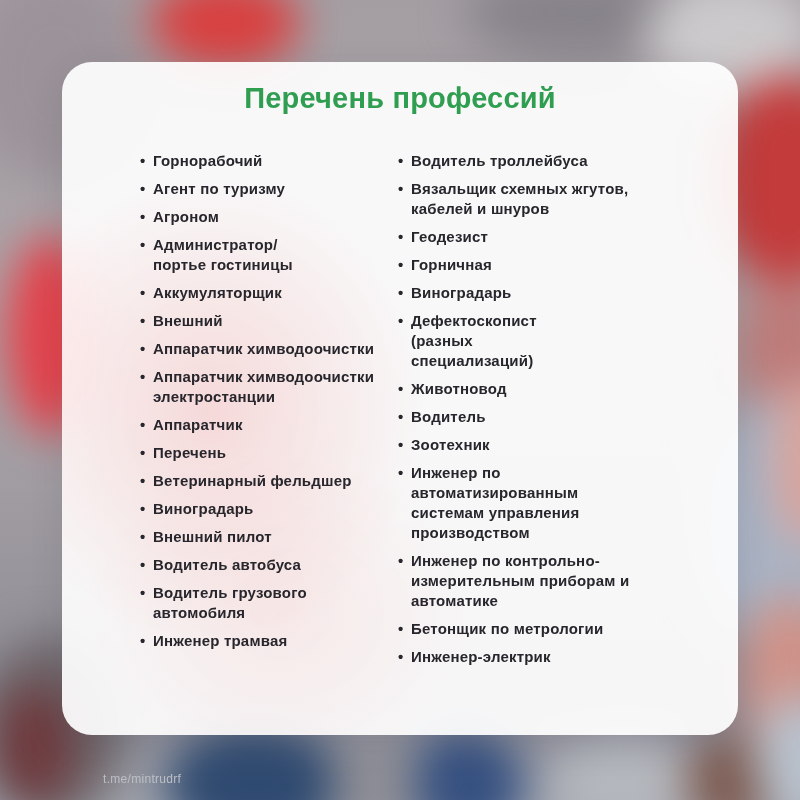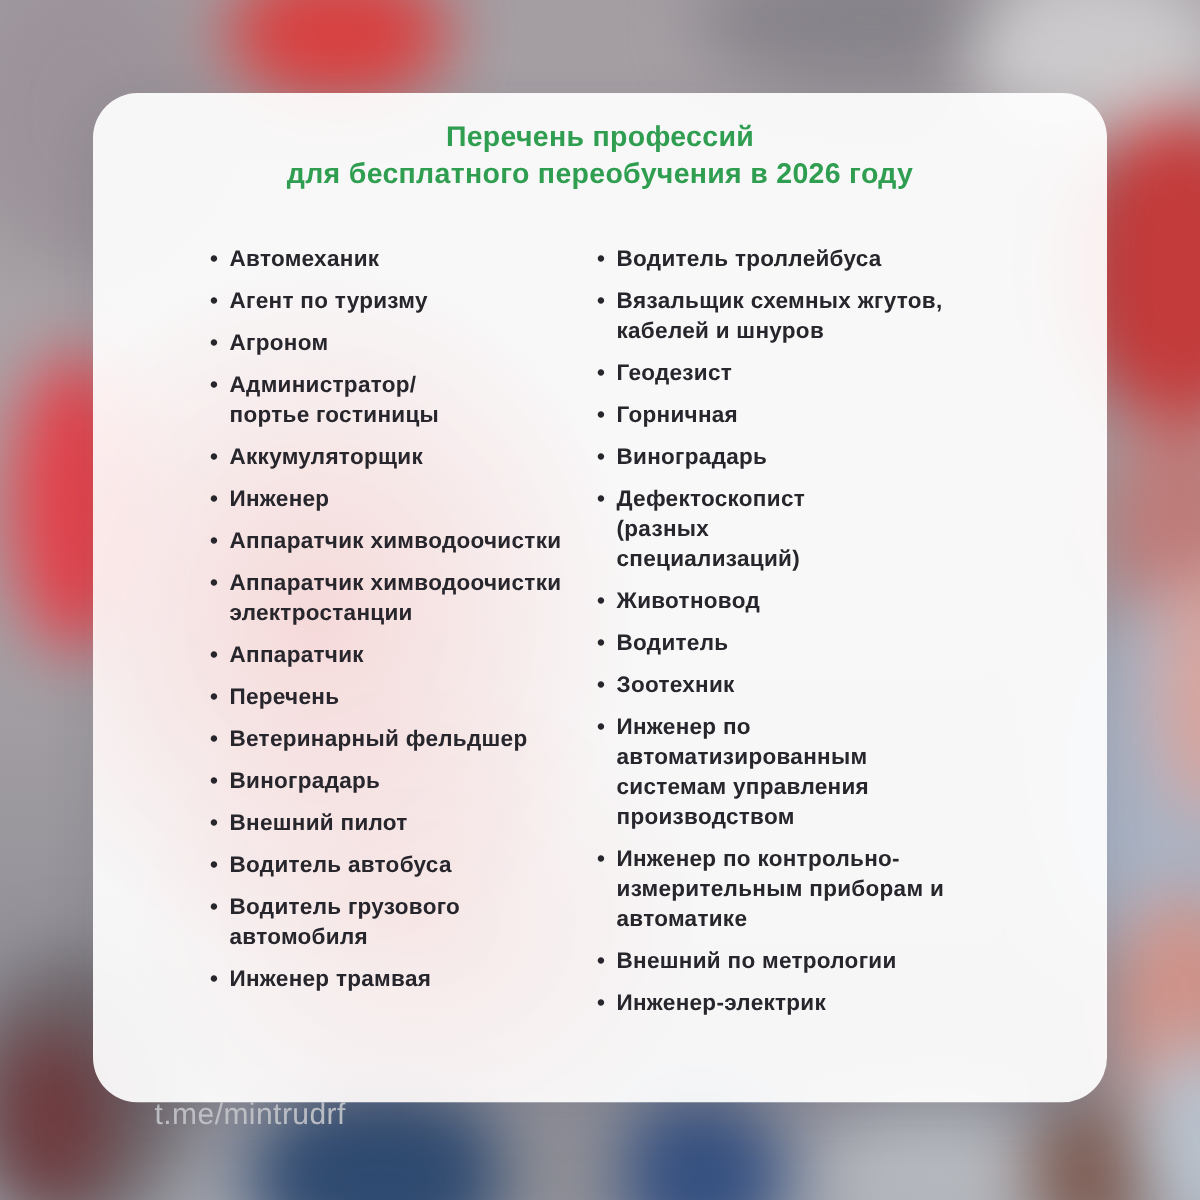--- a/index.html
+++ b/index.html
@@ -44,21 +44,21 @@
       radial-gradient(300px 330px at 22% 52%, rgba(243,192,192,0.55), rgba(255,255,255,0) 72%),
       radial-gradient(260px 220px at 32% 82%, rgba(246,208,206,0.38), rgba(255,255,255,0) 75%),
       rgba(255,255,255,0.92);
     box-shadow:0 10px 35px rgba(40,40,60,0.12);
   }
   .title{
     margin-top:17px;
     text-align:center;
     color:var(--green);
     font-weight:bold;
-    font-size:19px;
+    font-size:29px;
     line-height:1.32;
     letter-spacing:0.2px;
   }
   .lists{
     display:flex;
     padding:34px 30px 0 78px;
   }
   .col{display:block;}
   .col-left{width:258px;flex:none;}
   .col-right{flex:1;}
@@ -68,22 +68,22 @@
     font-weight:bold;
     color:var(--text);
     line-height:20px;
     margin-bottom:8px;
     letter-spacing:0.2px;
   }
   .bullet{width:13px;flex:none;}
   .item-text{flex:1;}
   
   .watermark{
-    position:absolute;left:103px;top:732px;
-    font-size:20px;color:var(--wm);
+    position:absolute;left:103px;top:772px;
+    font-size:12px;color:var(--wm);
     letter-spacing:0.3px;opacity:0.92;
   }
 </style>
 </head>
 <body>
 
 <div class="bg">
   <div class="blobs">
     <div class="blob b-mauve-tl"></div>
     <div class="blob b-red-top"></div>
@@ -102,47 +102,46 @@
     <div class="blob b-gray-b"></div>
     <div class="blob b-lightgray-br"></div>
     <div class="blob b-brown-br"></div>
     <div class="blob b-bluegray-fr"></div>
   </div>
 </div>
 
 <div class="card">
   <div class="title">
     <div>Перечень профессий</div>
-    <div>для бесплатного переобучения в 2026 году</div>
   </div>
   <div class="lists">
     <div class="col col-left">
         <div class="item">
           <span class="bullet">•</span>
-          <span class="item-text">Автомеханик</span>
+          <span class="item-text">Горнорабочий</span>
         </div>
         <div class="item">
           <span class="bullet">•</span>
           <span class="item-text">Агент по туризму</span>
         </div>
         <div class="item">
           <span class="bullet">•</span>
           <span class="item-text">Агроном</span>
         </div>
         <div class="item">
           <span class="bullet">•</span>
           <span class="item-text">Администратор/<br>портье гостиницы</span>
         </div>
         <div class="item">
           <span class="bullet">•</span>
           <span class="item-text">Аккумуляторщик</span>
         </div>
         <div class="item">
           <span class="bullet">•</span>
-          <span class="item-text">Инженер</span>
+          <span class="item-text">Внешний</span>
         </div>
         <div class="item">
           <span class="bullet">•</span>
           <span class="item-text">Аппаратчик химводоочистки</span>
         </div>
         <div class="item">
           <span class="bullet">•</span>
           <span class="item-text">Аппаратчик химводоочистки<br>электростанции</span>
         </div>
         <div class="item">
@@ -218,21 +217,21 @@
         <div class="item">
           <span class="bullet">•</span>
           <span class="item-text">Инженер по<br>автоматизированным<br>системам управления<br>производством</span>
         </div>
         <div class="item">
           <span class="bullet">•</span>
           <span class="item-text">Инженер по контрольно-<br>измерительным приборам и<br>автоматике</span>
         </div>
         <div class="item">
           <span class="bullet">•</span>
-          <span class="item-text">Внешний по метрологии</span>
+          <span class="item-text">Бетонщик по метрологии</span>
         </div>
         <div class="item">
           <span class="bullet">•</span>
           <span class="item-text">Инженер-электрик</span>
         </div>
       </div>
   </div>
 </div>
 
 <div class="watermark">t.me/mintrudrf</div>

